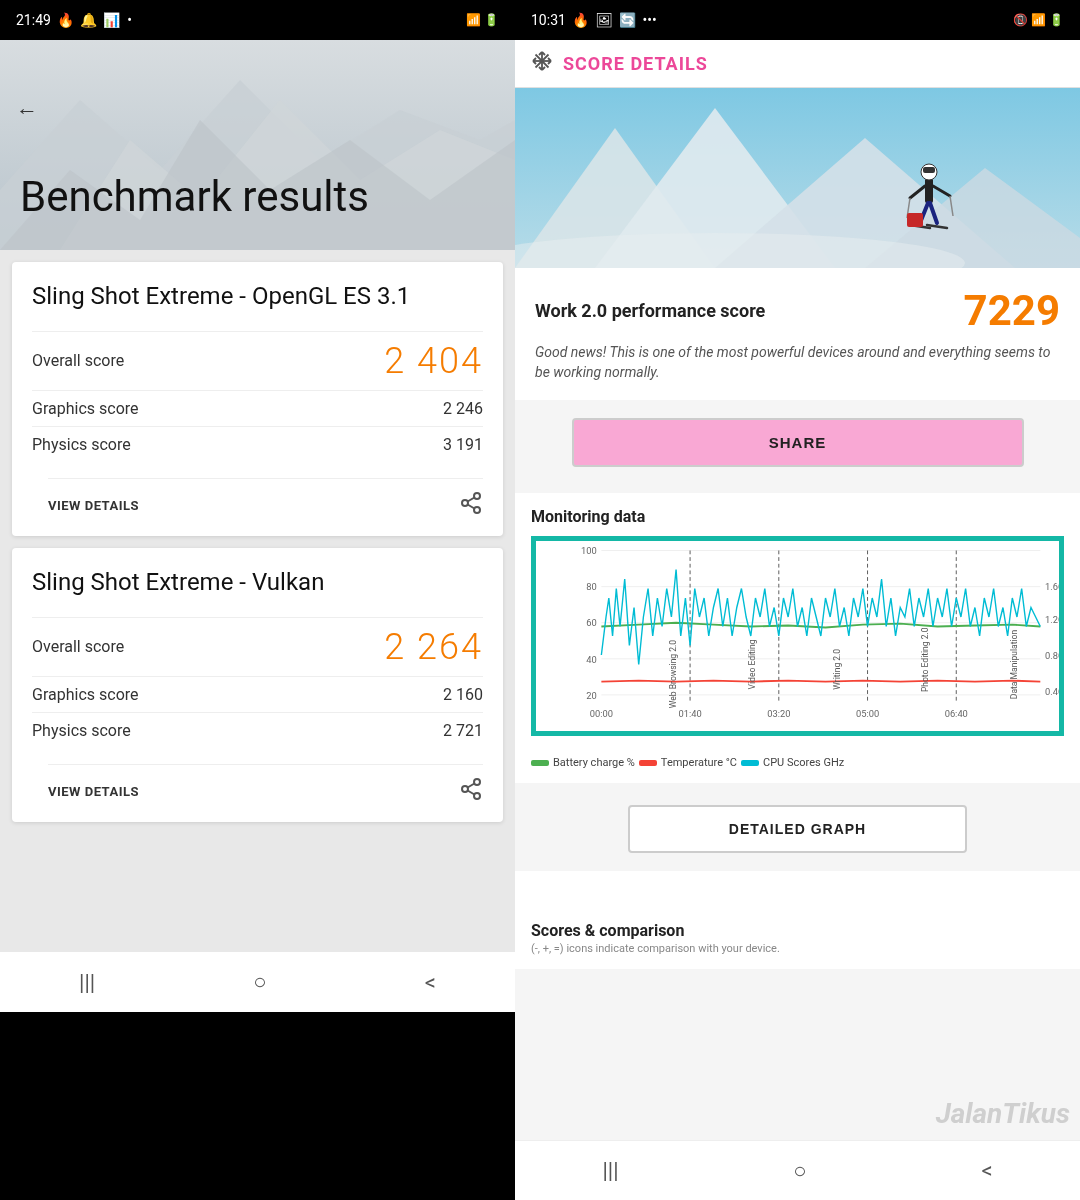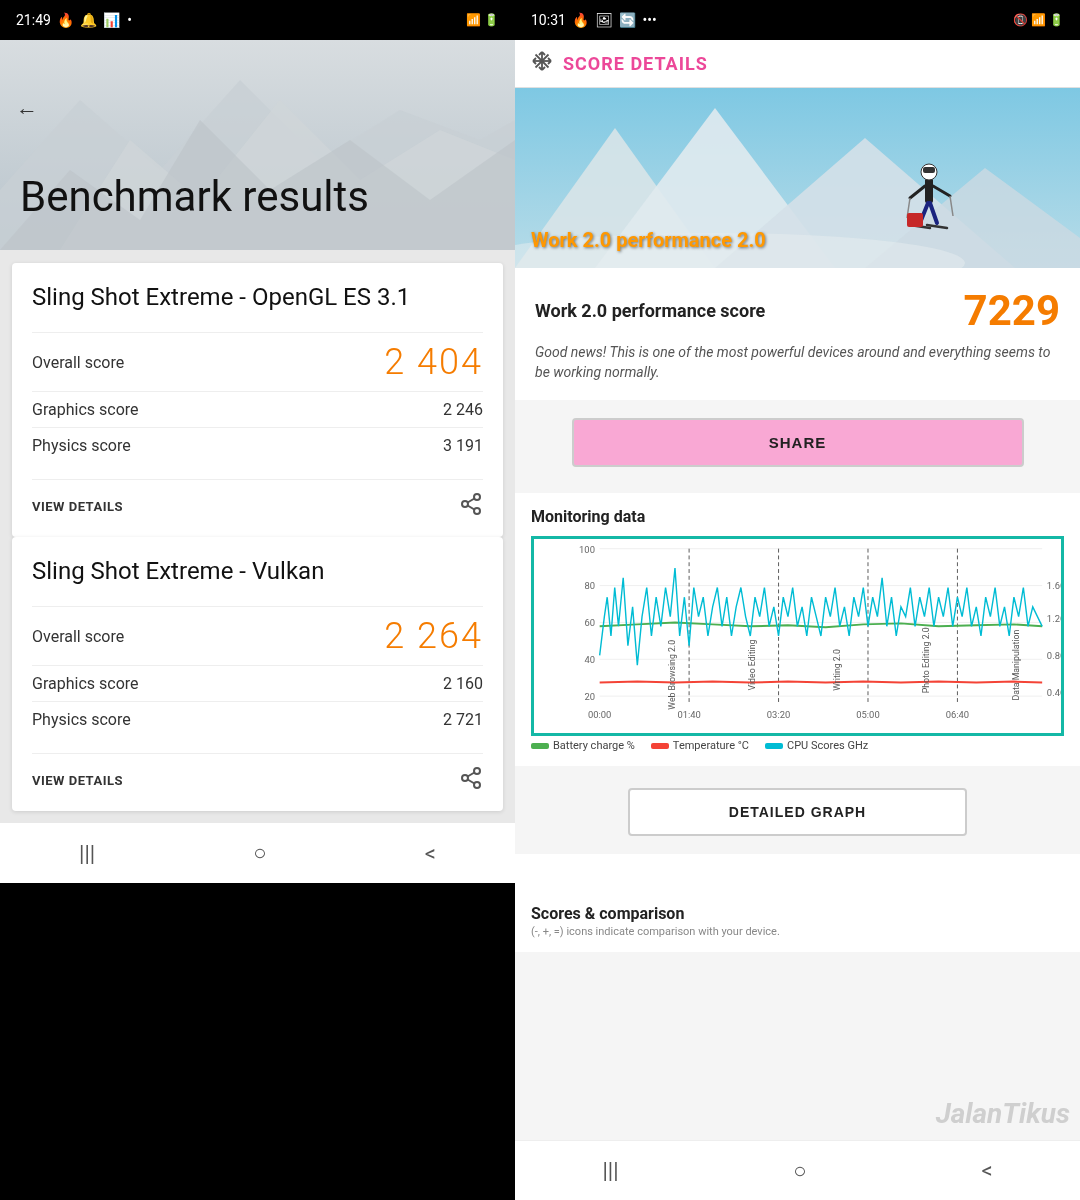--- a/index.html
+++ b/index.html
@@ -8,21 +8,21 @@
       height: 1200px;
       display: flex;
       font-family: 'Roboto', Arial, sans-serif;
       overflow: hidden;
       background: #000;
     }
 
     
     .left-panel {
       width: 515px;
-      height: 883px;
+      height: 1012px;
       background: #e8e8e8;
       display: flex;
       flex-direction: column;
       position: relative;
       overflow: hidden;
     }
 
     .left-status-bar {
       background: #000;
       color: #fff;
@@ -68,22 +68,21 @@
       line-height: 1.1;
     }
 
     .left-content {
       flex: 1;
       overflow-y: auto;
       background: #e8e8e8;
       padding: 12px;
       display: flex;
       flex-direction: column;
-      gap: 0;
-      justify-content: flex-end;
+      gap: 12px;
     }
 
     .benchmark-card {
       background: #fff;
       border-radius: 4px;
       padding: 20px 20px 16px 20px;
       box-shadow: 0 1px 4px rgba(0,0,0,0.12);
     }
 
     .card-title {
@@ -107,20 +106,21 @@
     .score-value { color: #333; font-size: 16px; }
     .score-value-large { color: #f57c00; font-size: 36px; font-weight: 300; letter-spacing: 2px; margin-left: 21px; }
 
     .card-footer {
       display: flex;
       justify-content: space-between;
       align-items: center;
       margin-top: 16px;
       padding-top: 12px;
       border-top: 1px solid #eee;
+      margin-left: 16px;
     }
     .view-details-btn {
       font-size: 13px;
       font-weight: 700;
       color: #333;
       letter-spacing: 0.5px;
       cursor: pointer;
     }
     .share-icon-small {
       font-size: 20px;
@@ -252,28 +252,28 @@
       font-weight: 700;
       color: #222;
       margin-bottom: 10px;
     }
 
     .chart-container {
       width: 100%;
       height: 200px;
       position: relative;
       background: #fff;
-      border: 3px solid #14b8a6;
+      border: 5px solid #14b8a6;
       padding-left: 28px;
     }
 
     .chart-legend {
       display: flex;
-      gap: 16px;
-      margin-top: 3px;
+      gap: 4px;
+      margin-top: 20px;
       font-size: 11px;
       color: #444;
     }
     .legend-item { display: flex; align-items: center; gap: 4px; }
     .legend-dot {
       width: 18px; height: 6px; border-radius: 2px;
     }
 
     .detailed-graph-btn {
       display: block;
@@ -516,24 +516,20 @@
 
           <line x1="13" y1="45" x2="5" y2="65" stroke="#1a237e" stroke-width="4" stroke-linecap="round"></line>
           <line x1="15" y1="45" x2="22" y2="65" stroke="#1a237e" stroke-width="4" stroke-linecap="round"></line>
 
           <line x1="-5" y1="67" x2="15" y2="70" stroke="#333" stroke-width="2.5" stroke-linecap="round"></line>
           <line x1="12" y1="67" x2="32" y2="70" stroke="#333" stroke-width="2.5" stroke-linecap="round"></line>
 
           <rect x="-8" y="55" width="16" height="14" fill="#c62828" rx="2"></rect>
         </g>
       </svg>
-      <div class="hero-label">
-        <span>Work 2.0 performance</span>
-        <span style="color:#ff9800"> 2.0</span>
-      </div>
     </div>
 
     <div class="score-section">
       <div class="work-score-row">
         <span class="work-score-label">Work 2.0 performance score</span>
         <span class="work-score-value">7229</span>
       </div>
       <div class="work-score-desc">Good news! This is one of the most powerful devices around and everything seems to be working normally.</div>
     </div>
 

